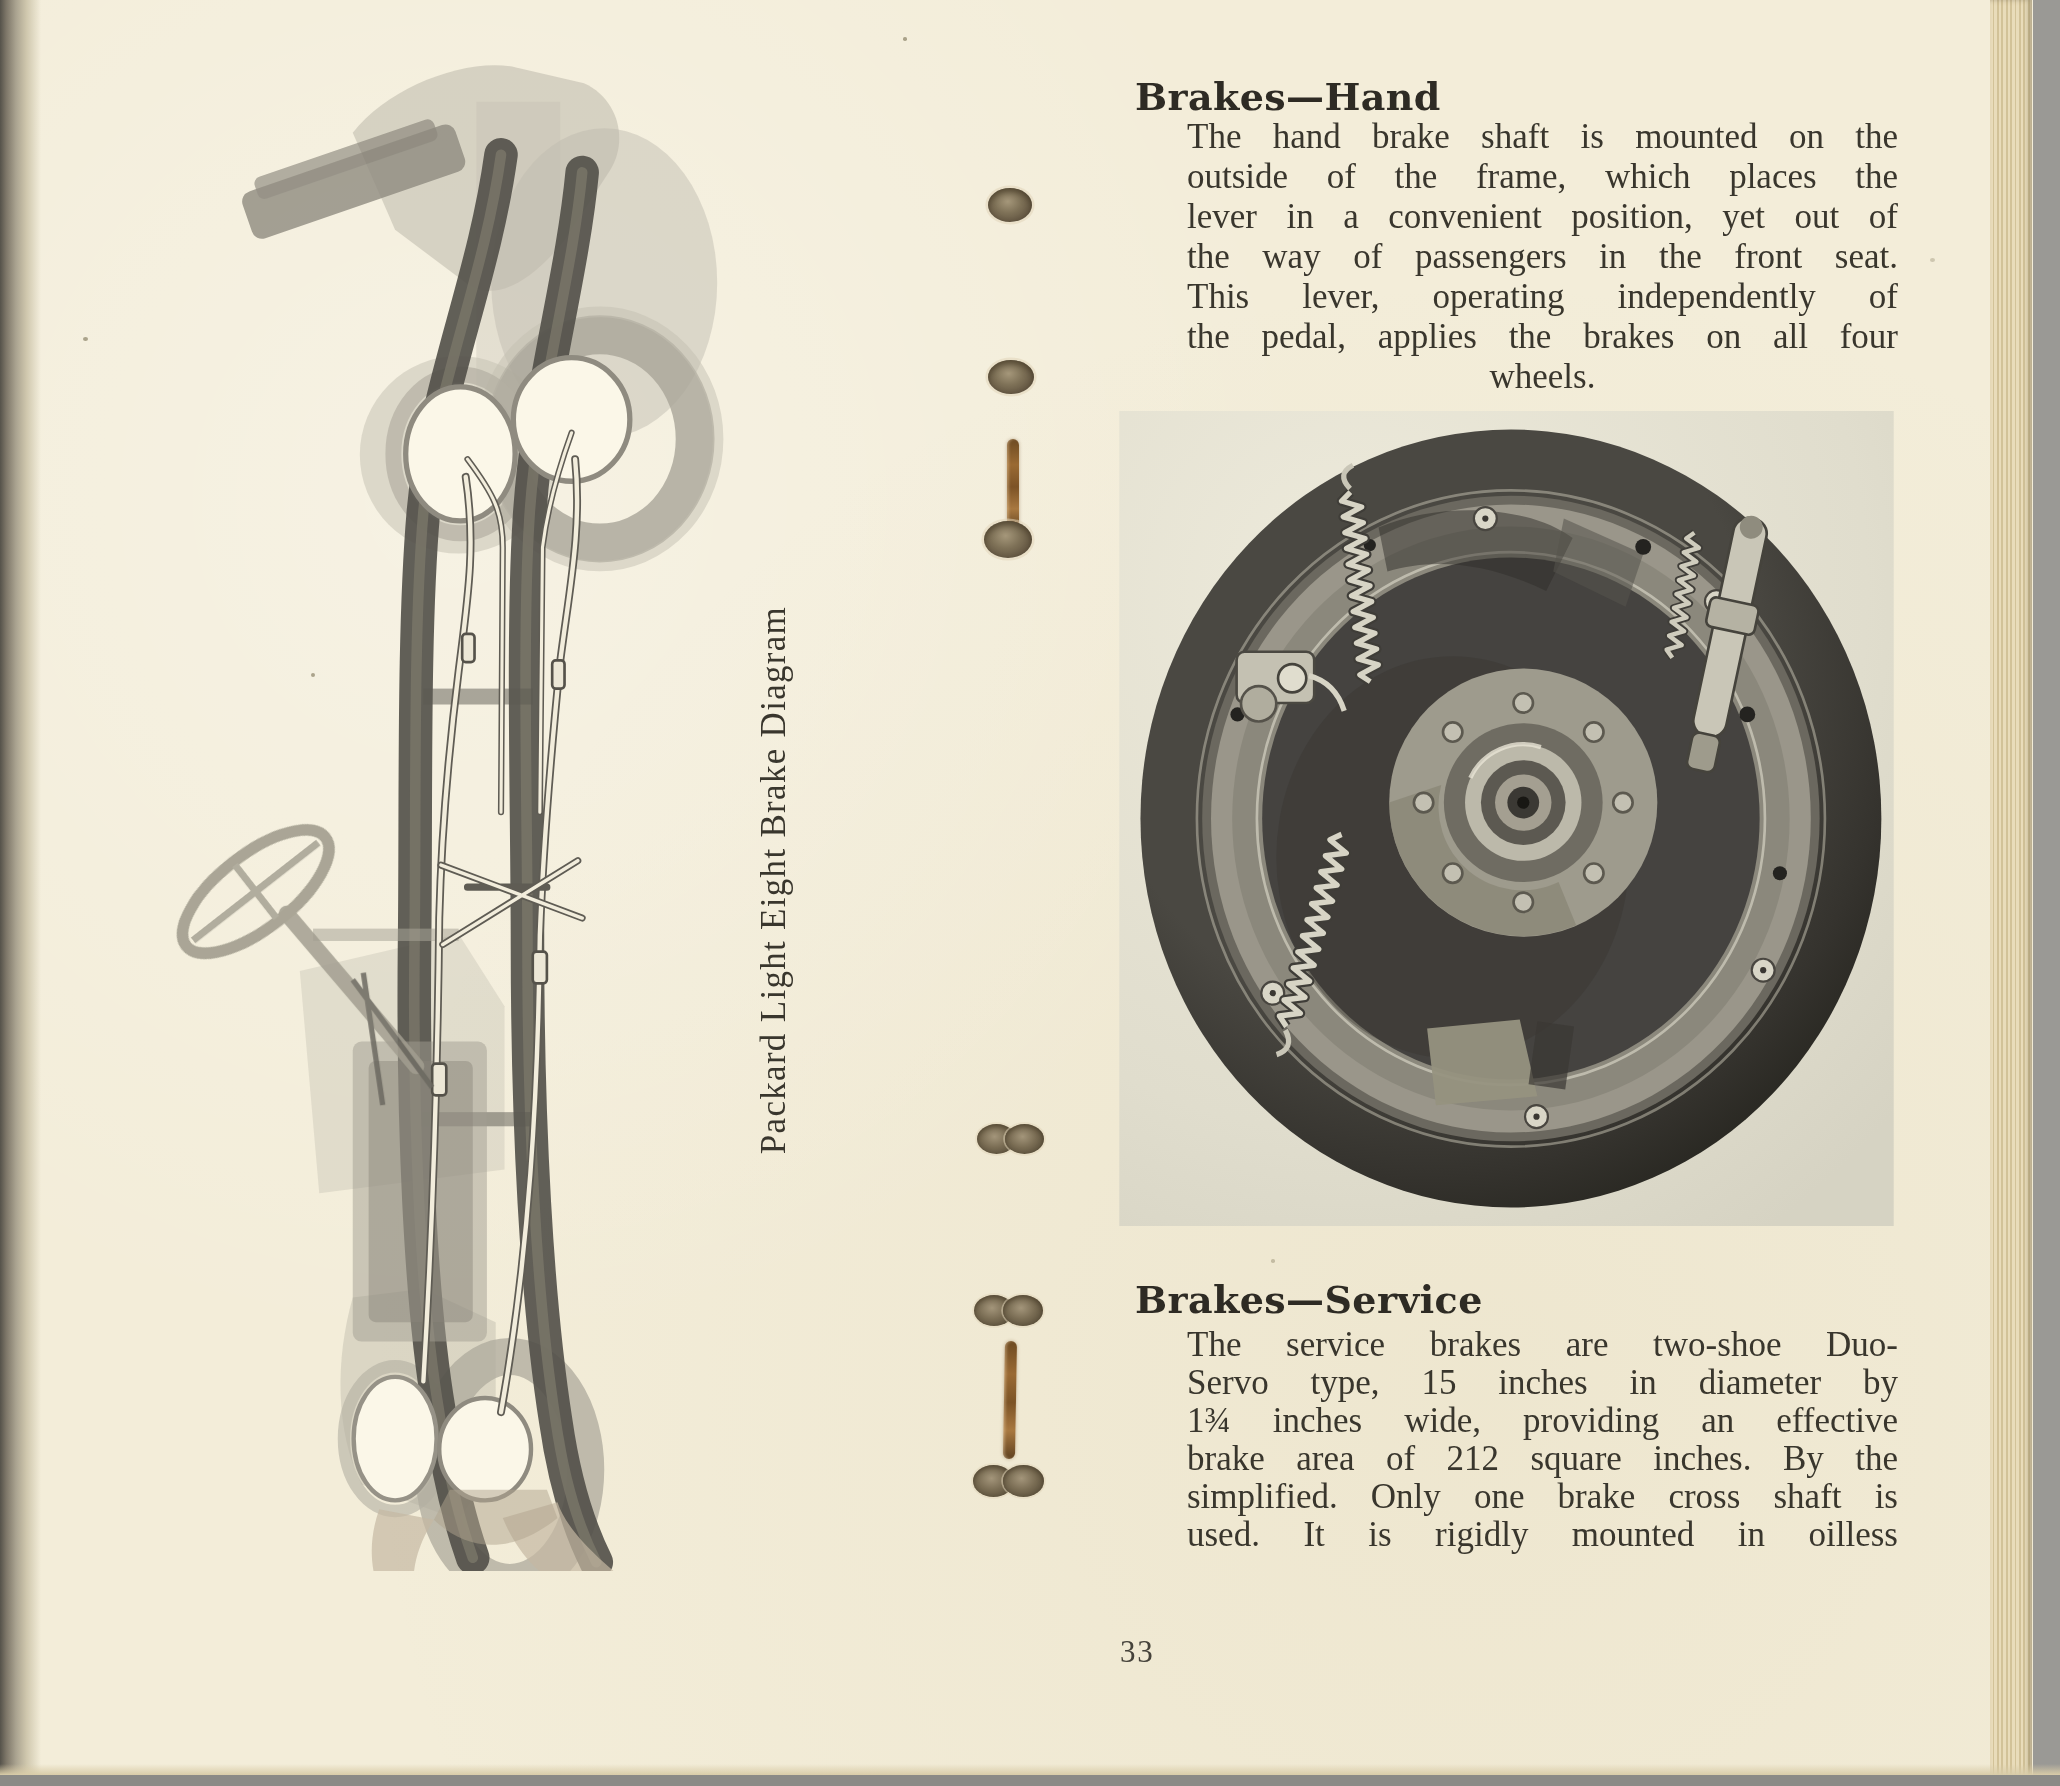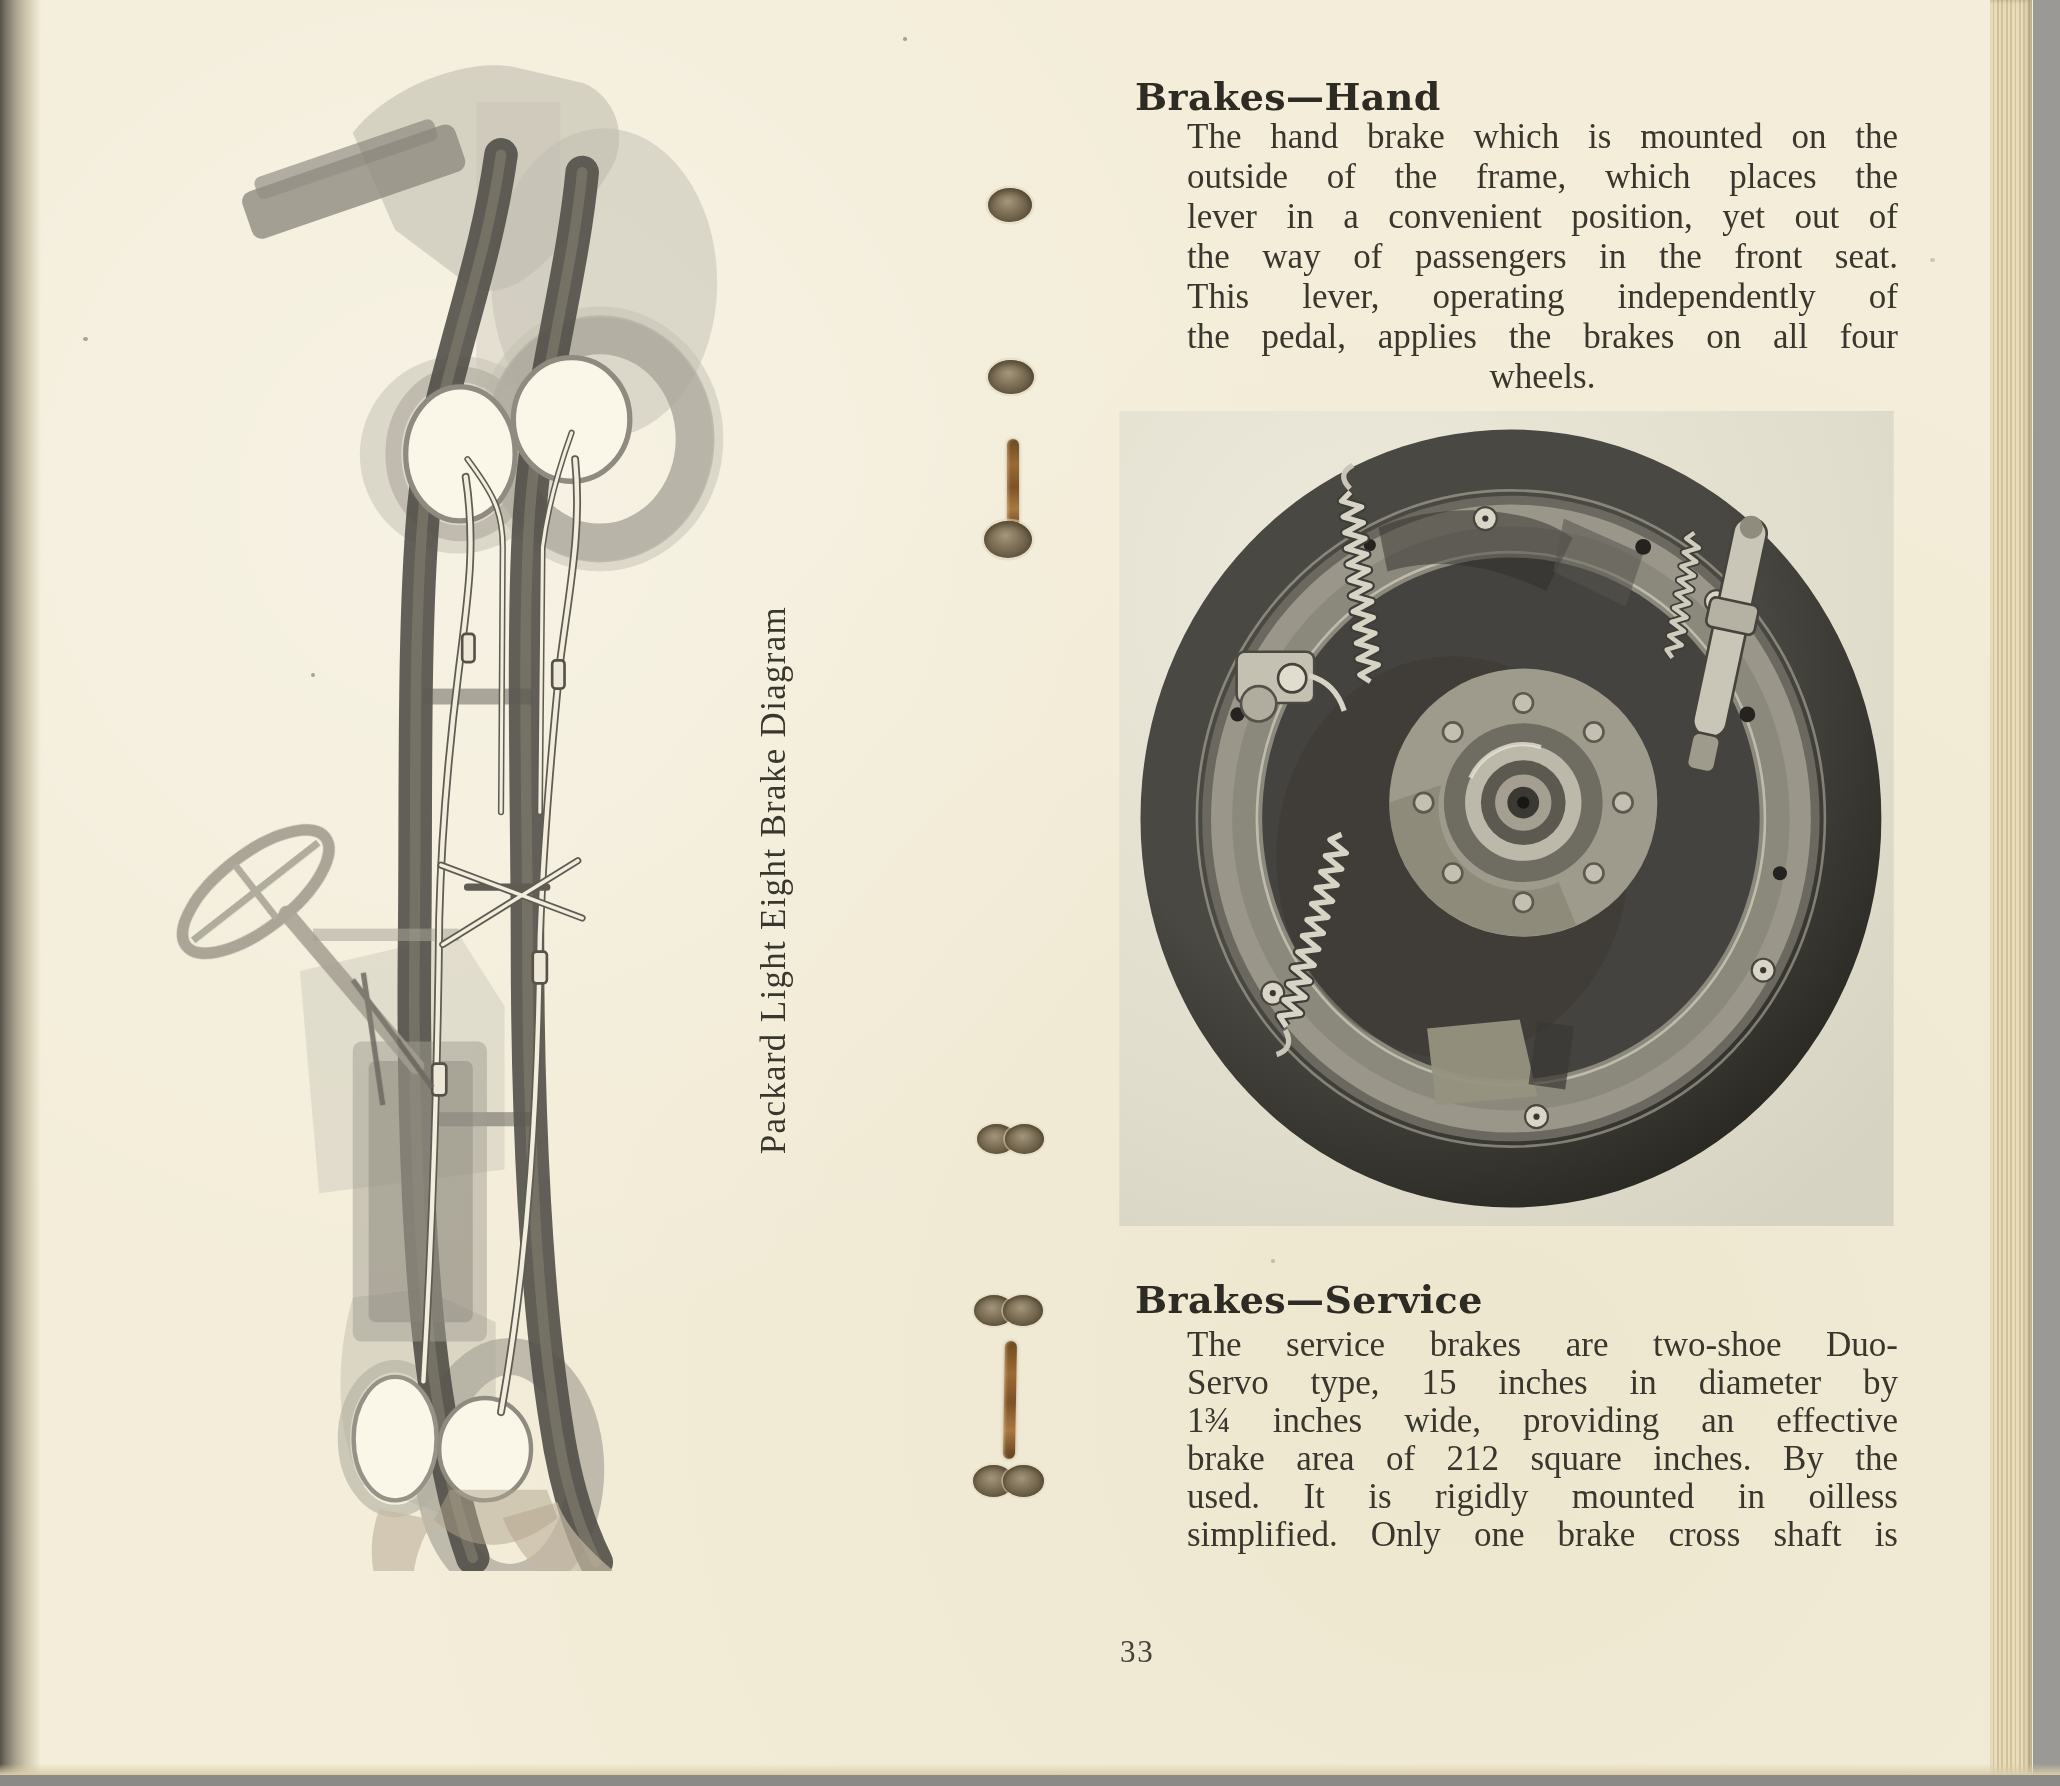--- a/index.html
+++ b/index.html
@@ -164,21 +164,21 @@
   </div>
   <div class="rust-rod" style="left:1004px;top:1341px;width:12.4px;height:118px;transform:rotate(1deg);"></div>
   <div class="hole-double" style="left:973px;top:1465px;width:71px;height:32px;">
     <div class="hole-lobe l"></div>
       <div class="hole-lobe r"></div>
   </div>
 
   <div class="heading" style="top:74px;">Brakes—Hand</div>
 
   <div class="para p-hand">
-    <div class="jl">The hand brake which is mounted on the</div>
+    <div class="jl">The hand brake shaft is mounted on the</div>
     <div class="jl">outside of the frame, which places the</div>
     <div class="jl">lever in a convenient position, yet out of</div>
     <div class="jl">the way of passengers in the front seat.</div>
     <div class="jl">This lever, operating independently of</div>
     <div class="jl">the pedal, applies the brakes on all four</div>
     <div class="jl-last">wheels.</div>
   </div>
 
   <svg viewBox="0 0 878 924" style="position:absolute;left:1119px;top:411px;width:775px;height:815px;">
     <defs>
@@ -290,20 +290,20 @@
     </g>
   </svg>
 
   <div class="heading" style="top:1277px;">Brakes—Service</div>
 
   <div class="para p-service">
     <div class="jl">The service brakes are two-shoe Duo-</div>
     <div class="jl">Servo type, 15 inches in diameter by</div>
     <div class="jl">1¾ inches wide, providing an effective</div>
     <div class="jl">brake area of 212 square inches.  By the</div>
+    <div class="jl">simplified.  Only one brake cross shaft is</div>
     <div class="jl">used.  It is rigidly mounted in oilless</div>
-    <div class="jl">simplified.  Only one brake cross shaft is</div>
   </div>
 
   <div class="page-number">33</div>
 
 </div>
 
 
 </body></html>

